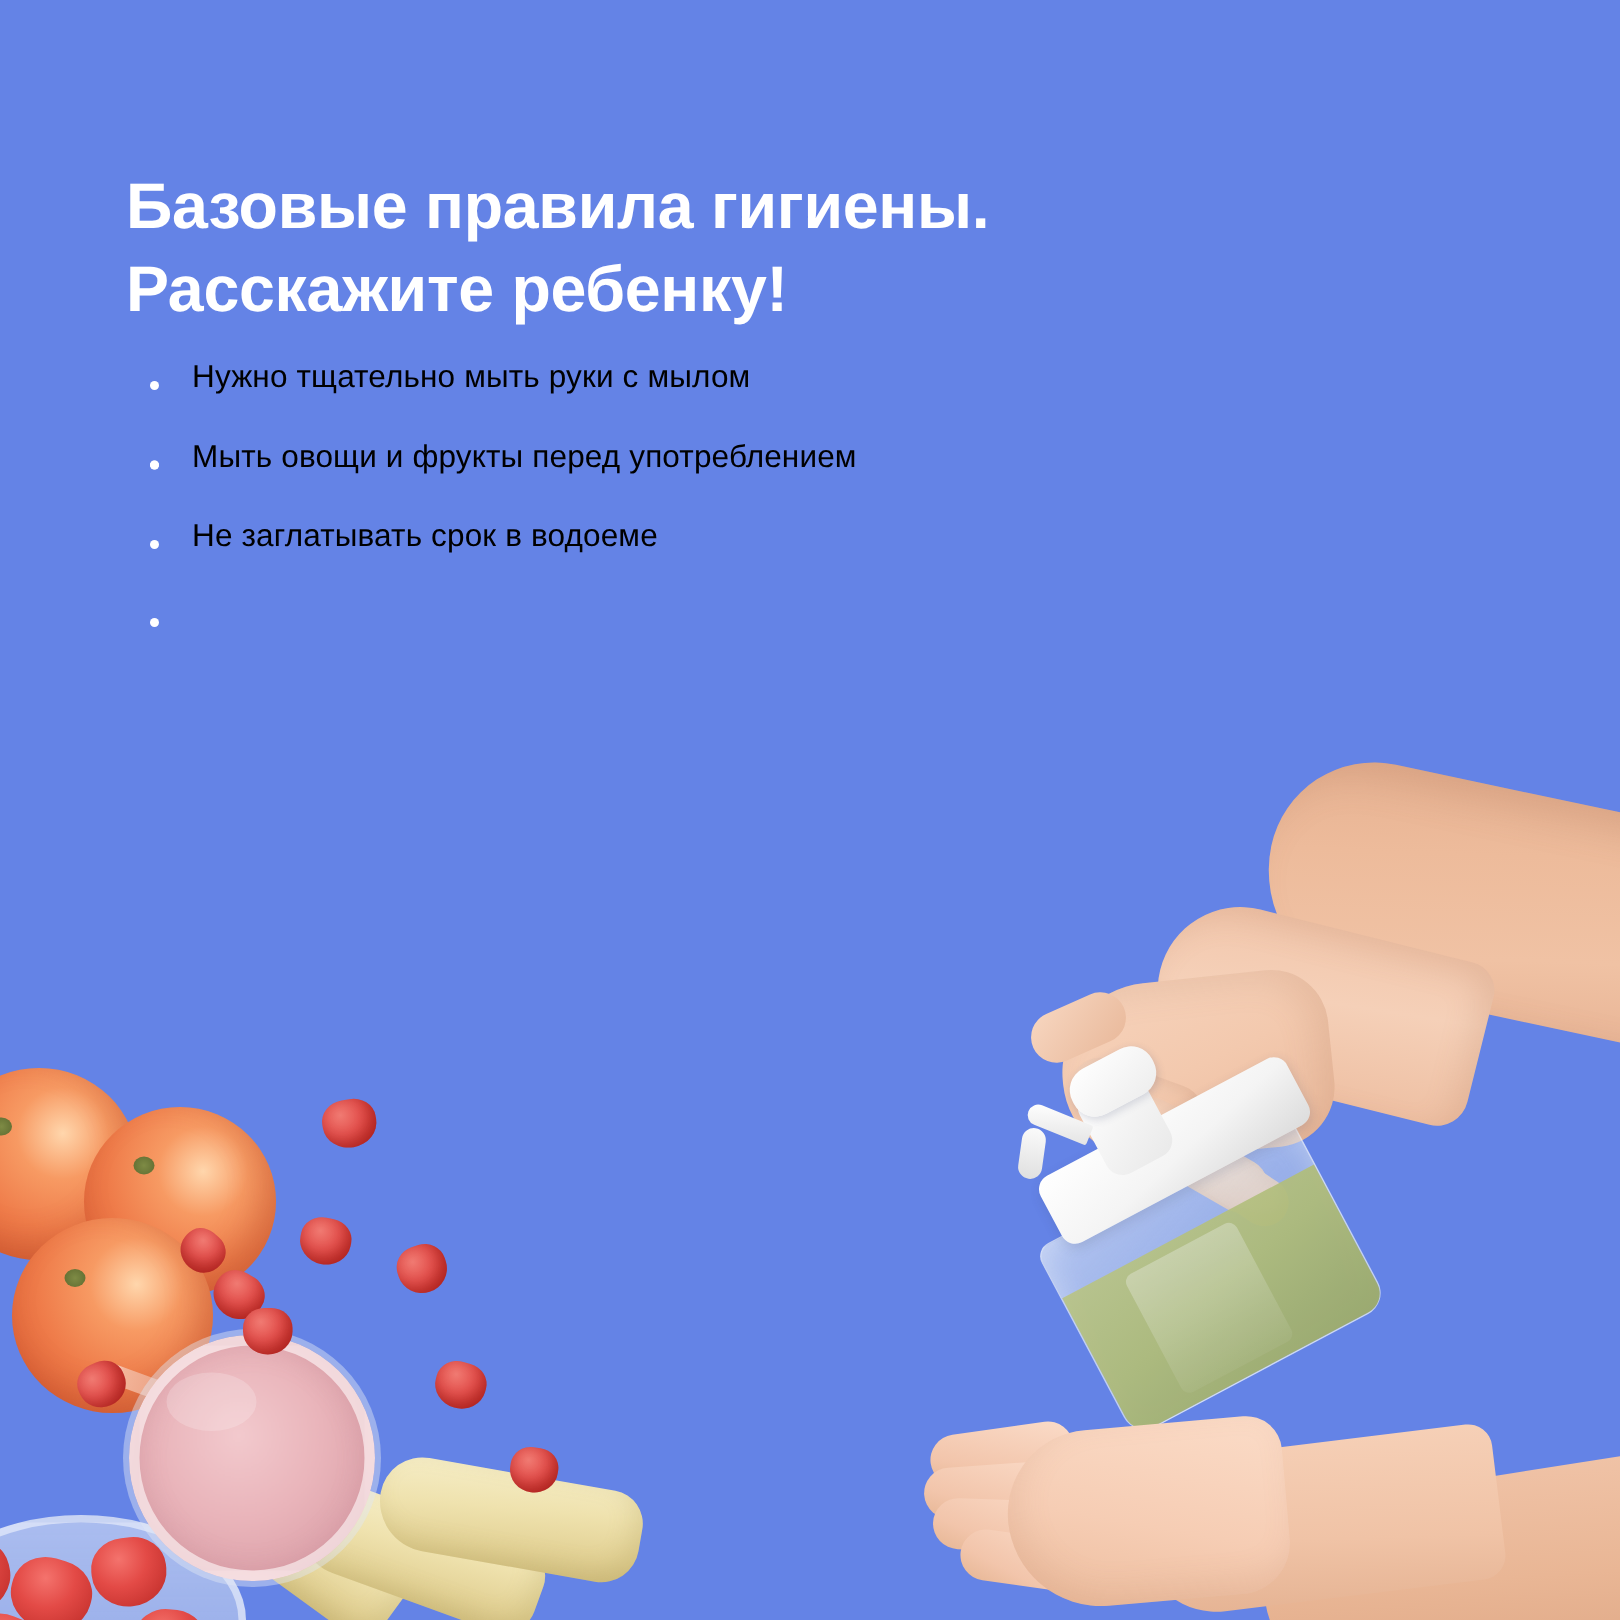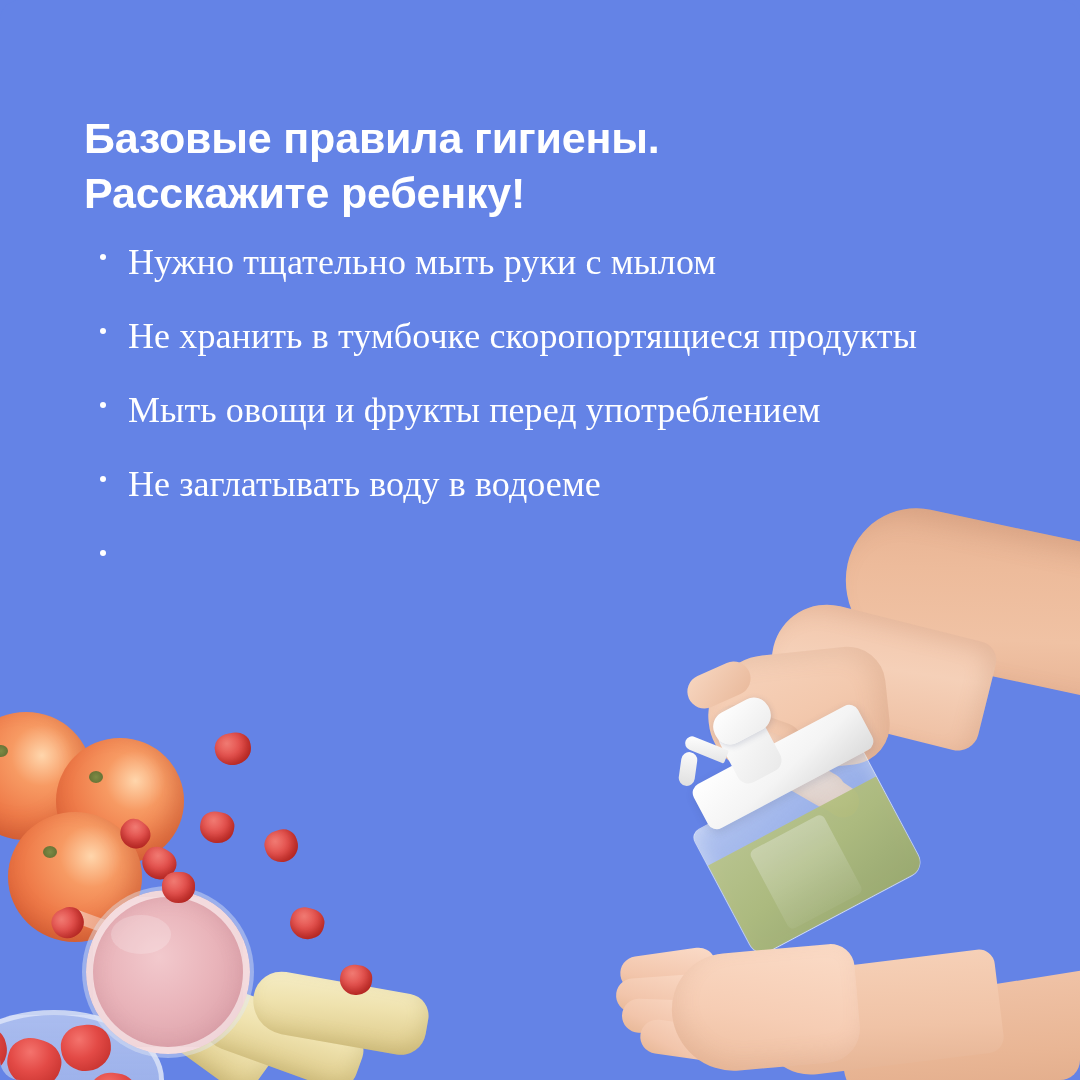--- a/index.html
+++ b/index.html
@@ -7,21 +7,20 @@
     width:1080px;height:1080px;
     font-family:"Liberation Sans", sans-serif;
     background:#6483e6;
     overflow:hidden;
   }
   .poster{
     position:relative;
     width:1080px;height:1080px;
     background:#6483e6;
     overflow:hidden;
-    border-radius:20px;
   }
 
   
   .title{
     position:absolute;
     left:84px; top:82px;
     width:900px;
     color:#ffffff;
     font-size:43px;
     font-weight:bold;
@@ -33,27 +32,26 @@
     position:absolute;
     left:96px; top:237px;
     width:900px;
     list-style:none;
     margin:0;padding:0;
   }
   .bullet{
     position:relative;
     padding-left:32px;
     margin-bottom:23px;
-    color:#ffffff;
-    font-size:36px;
+    color:#000000;
+    font-size:21px;
     line-height:1.42;
     font-weight:400;
     letter-spacing:0.1px;
     max-width:870px;
-    font-family:Liberation Serif, serif;
   }
   .bullet .dot{
     position:absolute;
     left:4px; top:17px;
     width:6px;height:6px;
     border-radius:50%;
     background:#ffffff;
   }
 
   
@@ -318,29 +316,28 @@
   <h1 class="title">Базовые правила гигиены.
 Расскажите ребенку!</h1>
 
   <ul class="bullets">
     <li class="bullet">
       <span class="dot"></span>
       <span>Нужно тщательно мыть руки с мылом</span>
     </li>
     <li class="bullet">
       <span class="dot"></span>
-      <span>Не хранить в тумбочке скоропортящиеся продукты</span>
     </li>
     <li class="bullet">
       <span class="dot"></span>
       <span>Мыть овощи и фрукты перед употреблением</span>
     </li>
     <li class="bullet">
       <span class="dot"></span>
-      <span>Не заглатывать воду в водоеме</span>
+      <span>Не заглатывать срок в водоеме</span>
     </li>
     <li class="bullet">
       <span class="dot"></span>
     </li>
   </ul>
 
   <div>
     <div class="hand-top-arm"></div>
     <div class="hand-top-forearm"></div>
     <div class="hand-top-palm"></div>

